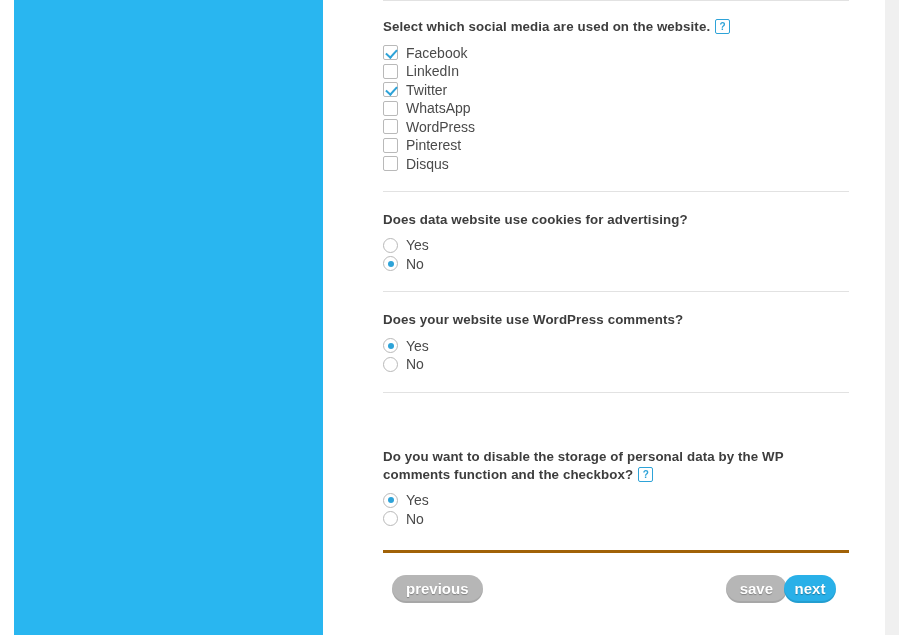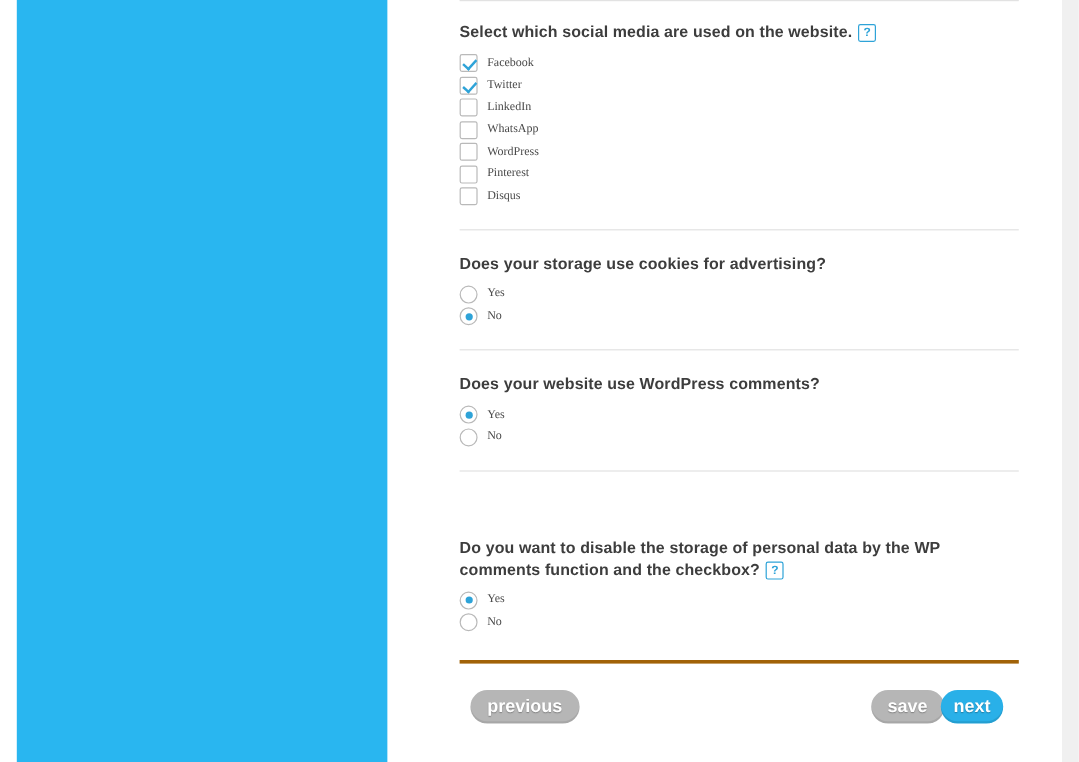--- a/index.html
+++ b/index.html
@@ -102,25 +102,24 @@
   }
   .opt-list { margin: 0; padding: 0; list-style: none; }
   .opt {
     display: flex;
     align-items: center;
     height: 18.5px;
     margin: 0;
   }
   .opt + .opt { margin-top: 0px; }
   .opt-text {
-    font-size: 10px;
+    font-size: 14px;
     color: #4a4a4a;
     margin-left: 8px;
     line-height: 18px;
-    font-family: Liberation Serif, serif;
   }
   
   .cb {
     width: 15px;
     height: 15px;
     border: 1px solid #b9b9b9;
     background: #ffffff;
     border-radius: 2px;
     position: relative;
     flex: 0 0 15px;
@@ -216,48 +215,48 @@
     <div class="section first">
       <div class="q-label">
         <span>Select which social media are used on the website.</span><span class="help-icon">?</span>
       </div>
       <ul class="opt-list">
         <li class="opt">
           <span class="cb checked"></span>
           <span class="opt-text">Facebook</span>
         </li>
         <li class="opt">
+          <span class="cb"></span>
+          <span class="opt-text">LinkedIn</span>
+        </li>
+        <li class="opt">
           <span class="cb checked"></span>
           <span class="opt-text">Twitter</span>
         </li>
         <li class="opt">
           <span class="cb"></span>
-          <span class="opt-text">LinkedIn</span>
-        </li>
-        <li class="opt">
-          <span class="cb"></span>
           <span class="opt-text">WhatsApp</span>
         </li>
         <li class="opt">
           <span class="cb"></span>
           <span class="opt-text">WordPress</span>
         </li>
         <li class="opt">
           <span class="cb"></span>
           <span class="opt-text">Pinterest</span>
         </li>
         <li class="opt">
           <span class="cb"></span>
           <span class="opt-text">Disqus</span>
         </li>
       </ul>
     </div>
 
     <div class="section follow">
-      <div class="q-label">Does your storage use cookies for advertising?</div>
+      <div class="q-label">Does data website use cookies for advertising?</div>
       <ul class="opt-list">
         <li class="opt">
           <span class="rb"></span>
           <span class="opt-text">Yes</span>
         </li>
         <li class="opt">
           <span class="rb selected"></span>
           <span class="opt-text">No</span>
         </li>
       </ul>

